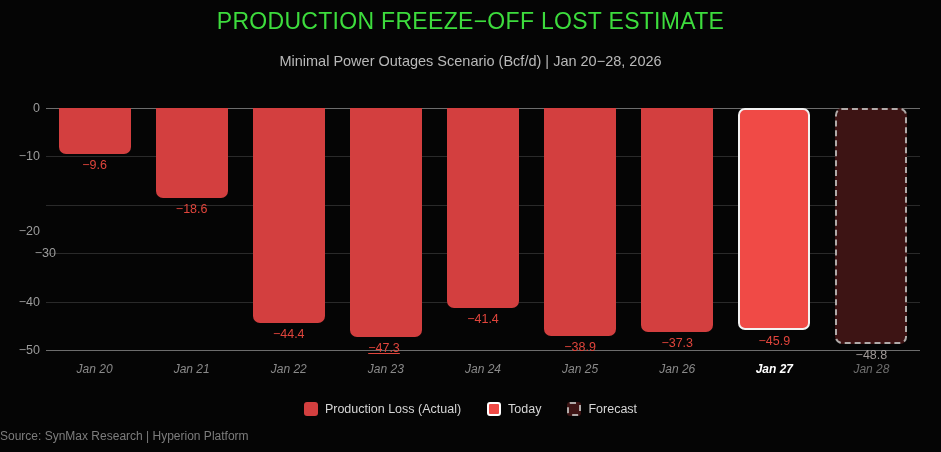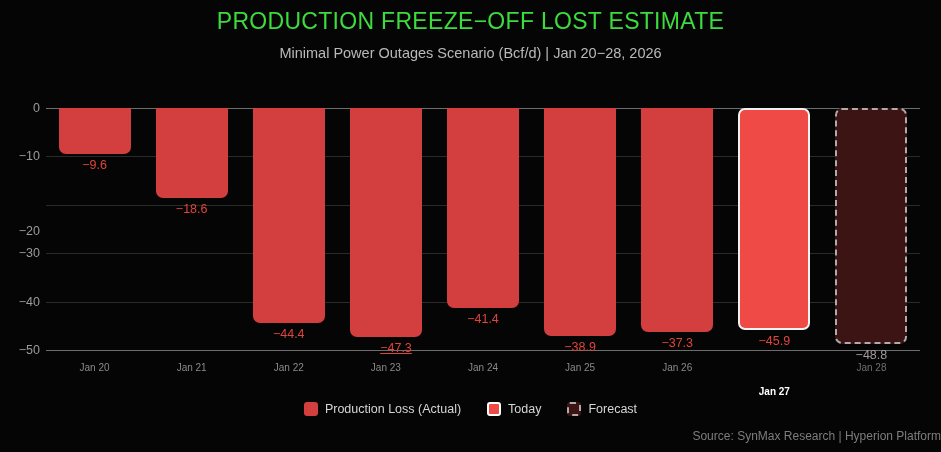--- a/index.html
+++ b/index.html
@@ -35,21 +35,21 @@
     letter-spacing: 0.3px;
     color: #3ddc3d;
     margin: 0;
     line-height: 30px;
     white-space: nowrap;
   }
   .chart-subtitle {
     font-size: 14.5px;
     font-weight: normal;
     color: #b9b9b9;
-    margin: 4px;
+    margin: 12px;
     line-height: 22px;
     padding-top: 2px;
     white-space: nowrap;
   }
 
   
   .plot-wrap {
     position: absolute;
     left: 0; top: 0;
     width: 941px; height: 452px;
@@ -72,25 +72,26 @@
     text-align: right;
     font-size: 12.5px;
     color: #9b9b9b;
     transform: translateY(-50%);
     left: 0;
   }
 
   .xtick {
     position: absolute;
     top: 362px;
-    font-size: 10px;
+    font-size: 12px;
     color: #8a8a8a;
     text-align: center;
     transform: translateX(-50%);
     white-space: nowrap;
+    font-style: italic;
   }
   .xtick.today  { color: #ffffff; font-weight: bold; }
   .xtick.future { color: #6e6e6e; }
 
   
   .bar {
     position: absolute;
     background: #d33f3f;
     border-radius: 0 0 7px 7px;
   }
@@ -139,21 +140,21 @@
     flex: 0 0 auto;
   }
   .swatch.actual   { background: #d33f3f; }
   .swatch.today    { background: #f04a46; border: 2px solid #ffffff; }
   .swatch.forecast { background: #3d1414; border: 2px dashed #b0aaa8; }
 
   .source {
     position: absolute;
     left: 0; right: 0;
     top: 429px;
-    text-align: right;
+    text-align: left;
     font-size: 12px;
     color: #7d7d7d;
     white-space: nowrap;
   }
 </style>
 </head>
 <body>
 
 <div id="chart-root">
 
@@ -168,53 +169,53 @@
         <div class="gridline" style="top: 156.4px;"></div>
         <div class="gridline" style="top: 204.8px;"></div>
         <div class="gridline" style="top: 253.2px;"></div>
         <div class="gridline" style="top: 301.6px;"></div>
         <div class="gridline axis-bottom" style="top: 350px;"></div>
       </div>
     <div id="yticks">
         <div class="ytick" style="top: 108px;">0</div>
         <div class="ytick" style="top: 156.4px;">−10</div>
         <div class="ytick" style="top: 195px; margin-top: 36px;">−20</div>
-        <div class="ytick" style="top: 253.2px;">−30</div>
+        <div class="ytick" style="top: 253.2px; margin-left: 16px;">−30</div>
         <div class="ytick" style="top: 301.6px;">−40</div>
         <div class="ytick" style="top: 350px;">−50</div>
       </div>
     <div id="bars">
         <div class="bar" style="left: 58.5556px; top: 108px; width: 72px; height: 46.464px;"></div>
         <div class="bar-label" style="left: 94.5556px; top: 158.464px;">−9.6</div>
         <div class="bar" style="left: 155.667px; top: 108px; width: 72px; height: 90.024px;"></div>
         <div class="bar-label" style="left: 191.667px; top: 202.024px;">−18.6</div>
         <div class="bar" style="left: 252.778px; top: 108px; width: 72px; height: 214.896px;"></div>
         <div class="bar-label" style="left: 288.778px; top: 326.896px;">−44.4</div>
         <div class="bar" style="left: 349.889px; top: 108px; width: 72px; height: 228.932px;"></div>
-        <div class="bar-label" style="left: 396px; top: 340.932px; text-decoration: underline;">−47.3</div>
+        <div class="bar-label" style="left: 384px; top: 340.932px; text-decoration: underline;">−47.3</div>
         <div class="bar" style="left: 447px; top: 108px; width: 72px; height: 200.376px;"></div>
         <div class="bar-label" style="left: 483px; top: 312.376px;">−41.4</div>
         <div class="bar" style="left: 544.111px; top: 108px; width: 72px; height: 227.964px;"></div>
         <div class="bar-label" style="left: 580.111px; top: 339.964px;">−38.9</div>
         <div class="bar" style="left: 641.222px; top: 108px; width: 72px; height: 223.608px;"></div>
         <div class="bar-label" style="left: 677.222px; top: 335.608px;">−37.3</div>
         <div class="bar today" style="left: 738.333px; top: 108px; width: 72px; height: 222.156px;"></div>
         <div class="bar-label" style="left: 774.333px; top: 334.156px;">−45.9</div>
         <div class="bar forecast" style="left: 835.444px; top: 108px; width: 72px; height: 236.192px;"></div>
         <div class="bar-label forecast-label" style="left: 871.444px; top: 348.192px;">−48.8</div>
       </div>
     <div id="xticks">
         <div class="xtick" style="left: 94.5556px;">Jan 20</div>
         <div class="xtick" style="left: 191.667px;">Jan 21</div>
         <div class="xtick" style="left: 288.778px;">Jan 22</div>
         <div class="xtick" style="left: 385.889px;">Jan 23</div>
         <div class="xtick" style="left: 483px;">Jan 24</div>
         <div class="xtick" style="left: 580.111px;">Jan 25</div>
         <div class="xtick" style="left: 677.222px;">Jan 26</div>
-        <div class="xtick today" style="left: 774.333px; margin-top: 24px;">Jan 27</div>
+        <div class="xtick today" style="left: 774.333px;">Jan 27</div>
         <div class="xtick future" style="left: 871.444px;">Jan 28</div>
       </div>
   </div>
 
   <div class="legend" id="legend">
       <div class="legend-item">
         <span class="swatch actual"></span>
         <span>Production Loss (Actual)</span>
       </div>
       <div class="legend-item">

